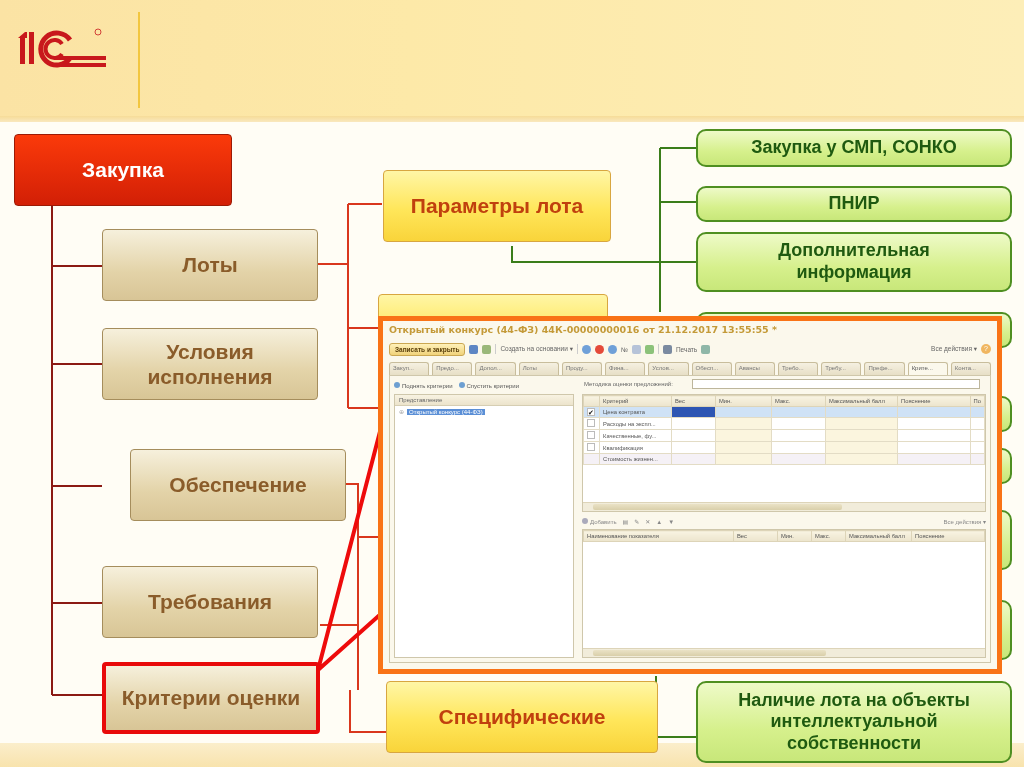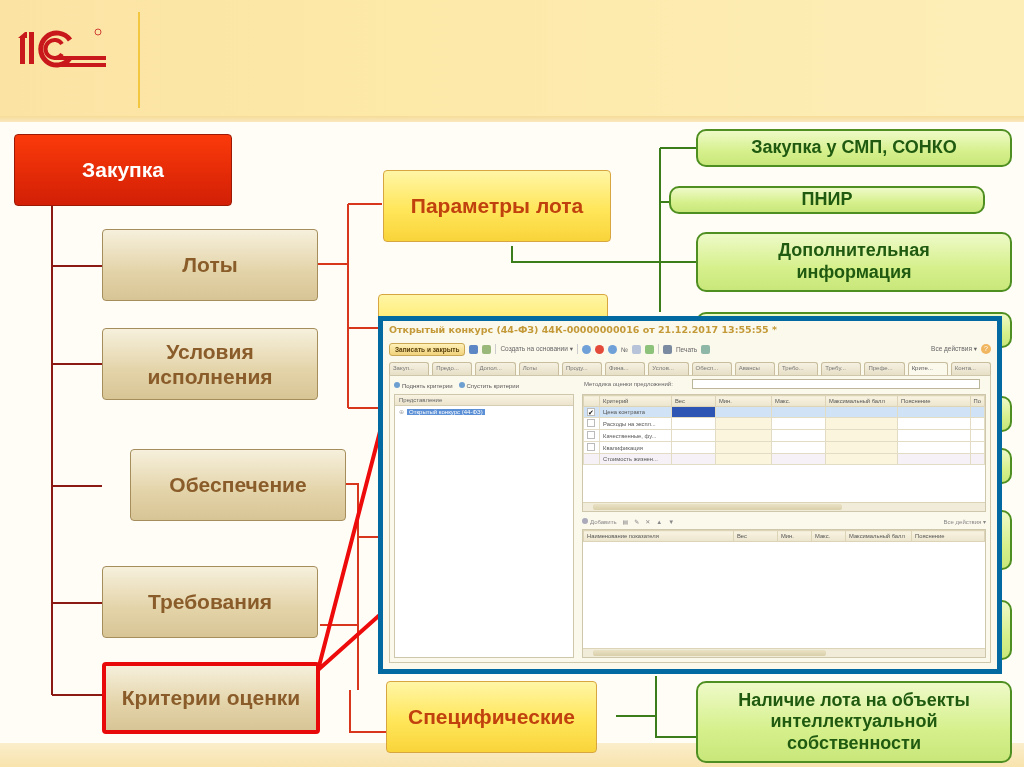--- a/index.html
+++ b/index.html
@@ -50,21 +50,21 @@
   .box-green {
     font-weight: bold;
     background: linear-gradient(180deg, #eefac8 0%, #d6f08c 60%, #c8e77a 100%);
     border: 2px solid #4f8f21; color: #1f5a10; font-size: 18px; border-radius: 10px;
   }
   .highlight { border: 4px solid #e80a0a !important; }
 
   
   .shot {
     position: absolute; left: 378px; top: 316px; width: 624px; height: 358px;
-    border: 5px solid #0369a1; background: #fbf8ec; overflow: hidden;
+    border: 5px solid #f97316; background: #fbf8ec; overflow: hidden;
     font-size: 6.5px; color: #555;
   }
   .shot-title { position: absolute; left: 6px; top: 3px; font-size: 9.5px; font-weight: bold; color: #c49a38; font-family: "DejaVu Sans", sans-serif; }
   .shot-toolbar { position: absolute; left: 6px; top: 20px; right: 6px; height: 16px; display: flex; align-items: center; gap: 4px; }
   .btn-primary {
     background: linear-gradient(180deg, #fff1b9, #f0d27a); border: 1px solid #caa752;
     border-radius: 3px; padding: 2px 5px; color: #5a3f0a; font-size: 6.5px; font-weight: bold;
   }
   .tb-icon { width: 9px; height: 9px; border-radius: 2px; display: inline-block; }
   .tb-text { color: #666; font-size: 6.5px; }
@@ -162,24 +162,24 @@
 <div class="box box-root">Закупка</div>
 
 <div class="box box-beige" style="left:102px;top:229px;">Лоты</div>
 <div class="box box-beige" style="left:102px;top:328px;">Условия исполнения</div>
 <div class="box box-beige" style="left:102px;top:449px;margin-left:28px;">Обеспечение</div>
 <div class="box box-beige" style="left:102px;top:566px;">Требования</div>
 <div class="box box-beige highlight" style="left:102px;top:662px;width:218px;height:72px;">Критерии оценки</div>
 
 <div class="box box-yellow" style="left:383px;top:170px;width:228px;height:72px;">Параметры лота</div>
 <div class="box box-yellow" style="left:378px;top:294px;width:230px;height:72px;"></div>
-<div class="box box-yellow" style="left:386px;top:681px;width:211px;height:72px;">Специфические</div>
+<div class="box box-yellow" style="left:386px;top:681px;width:272px;height:72px;">Специфические</div>
 
 <div class="box box-green" style="left:696px;top:129px;width:316px;height:38px;">Закупка у СМП, СОНКО</div>
-<div class="box box-green" style="left:669px;top:186px;width:316px;height:28px;">ПНИР</div>
+<div class="box box-green" style="left:696px;top:186px;width:316px;height:36px;">ПНИР</div>
 <div class="box box-green" style="left:696px;top:232px;width:316px;height:60px;padding:0 40px;">Дополнительная информация</div>
 <div class="box box-green" style="left:696px;top:312px;width:316px;height:36px;"></div>
 <div class="box box-green" style="left:696px;top:396px;width:316px;height:36px;"></div>
 <div class="box box-green" style="left:696px;top:448px;width:316px;height:36px;"></div>
 <div class="box box-green" style="left:696px;top:510px;width:316px;height:60px;"></div>
 <div class="box box-green" style="left:696px;top:600px;width:316px;height:60px;"></div>
 <div class="box box-green" style="left:696px;top:681px;width:316px;height:82px;padding:0 14px;">Наличие лота на объекты интеллектуальной собственности</div>
 
 <div class="shot">
   <div class="shot-title">Открытый конкурс (44-ФЗ) 44К-00000000016 от 21.12.2017 13:55:55 *</div>

